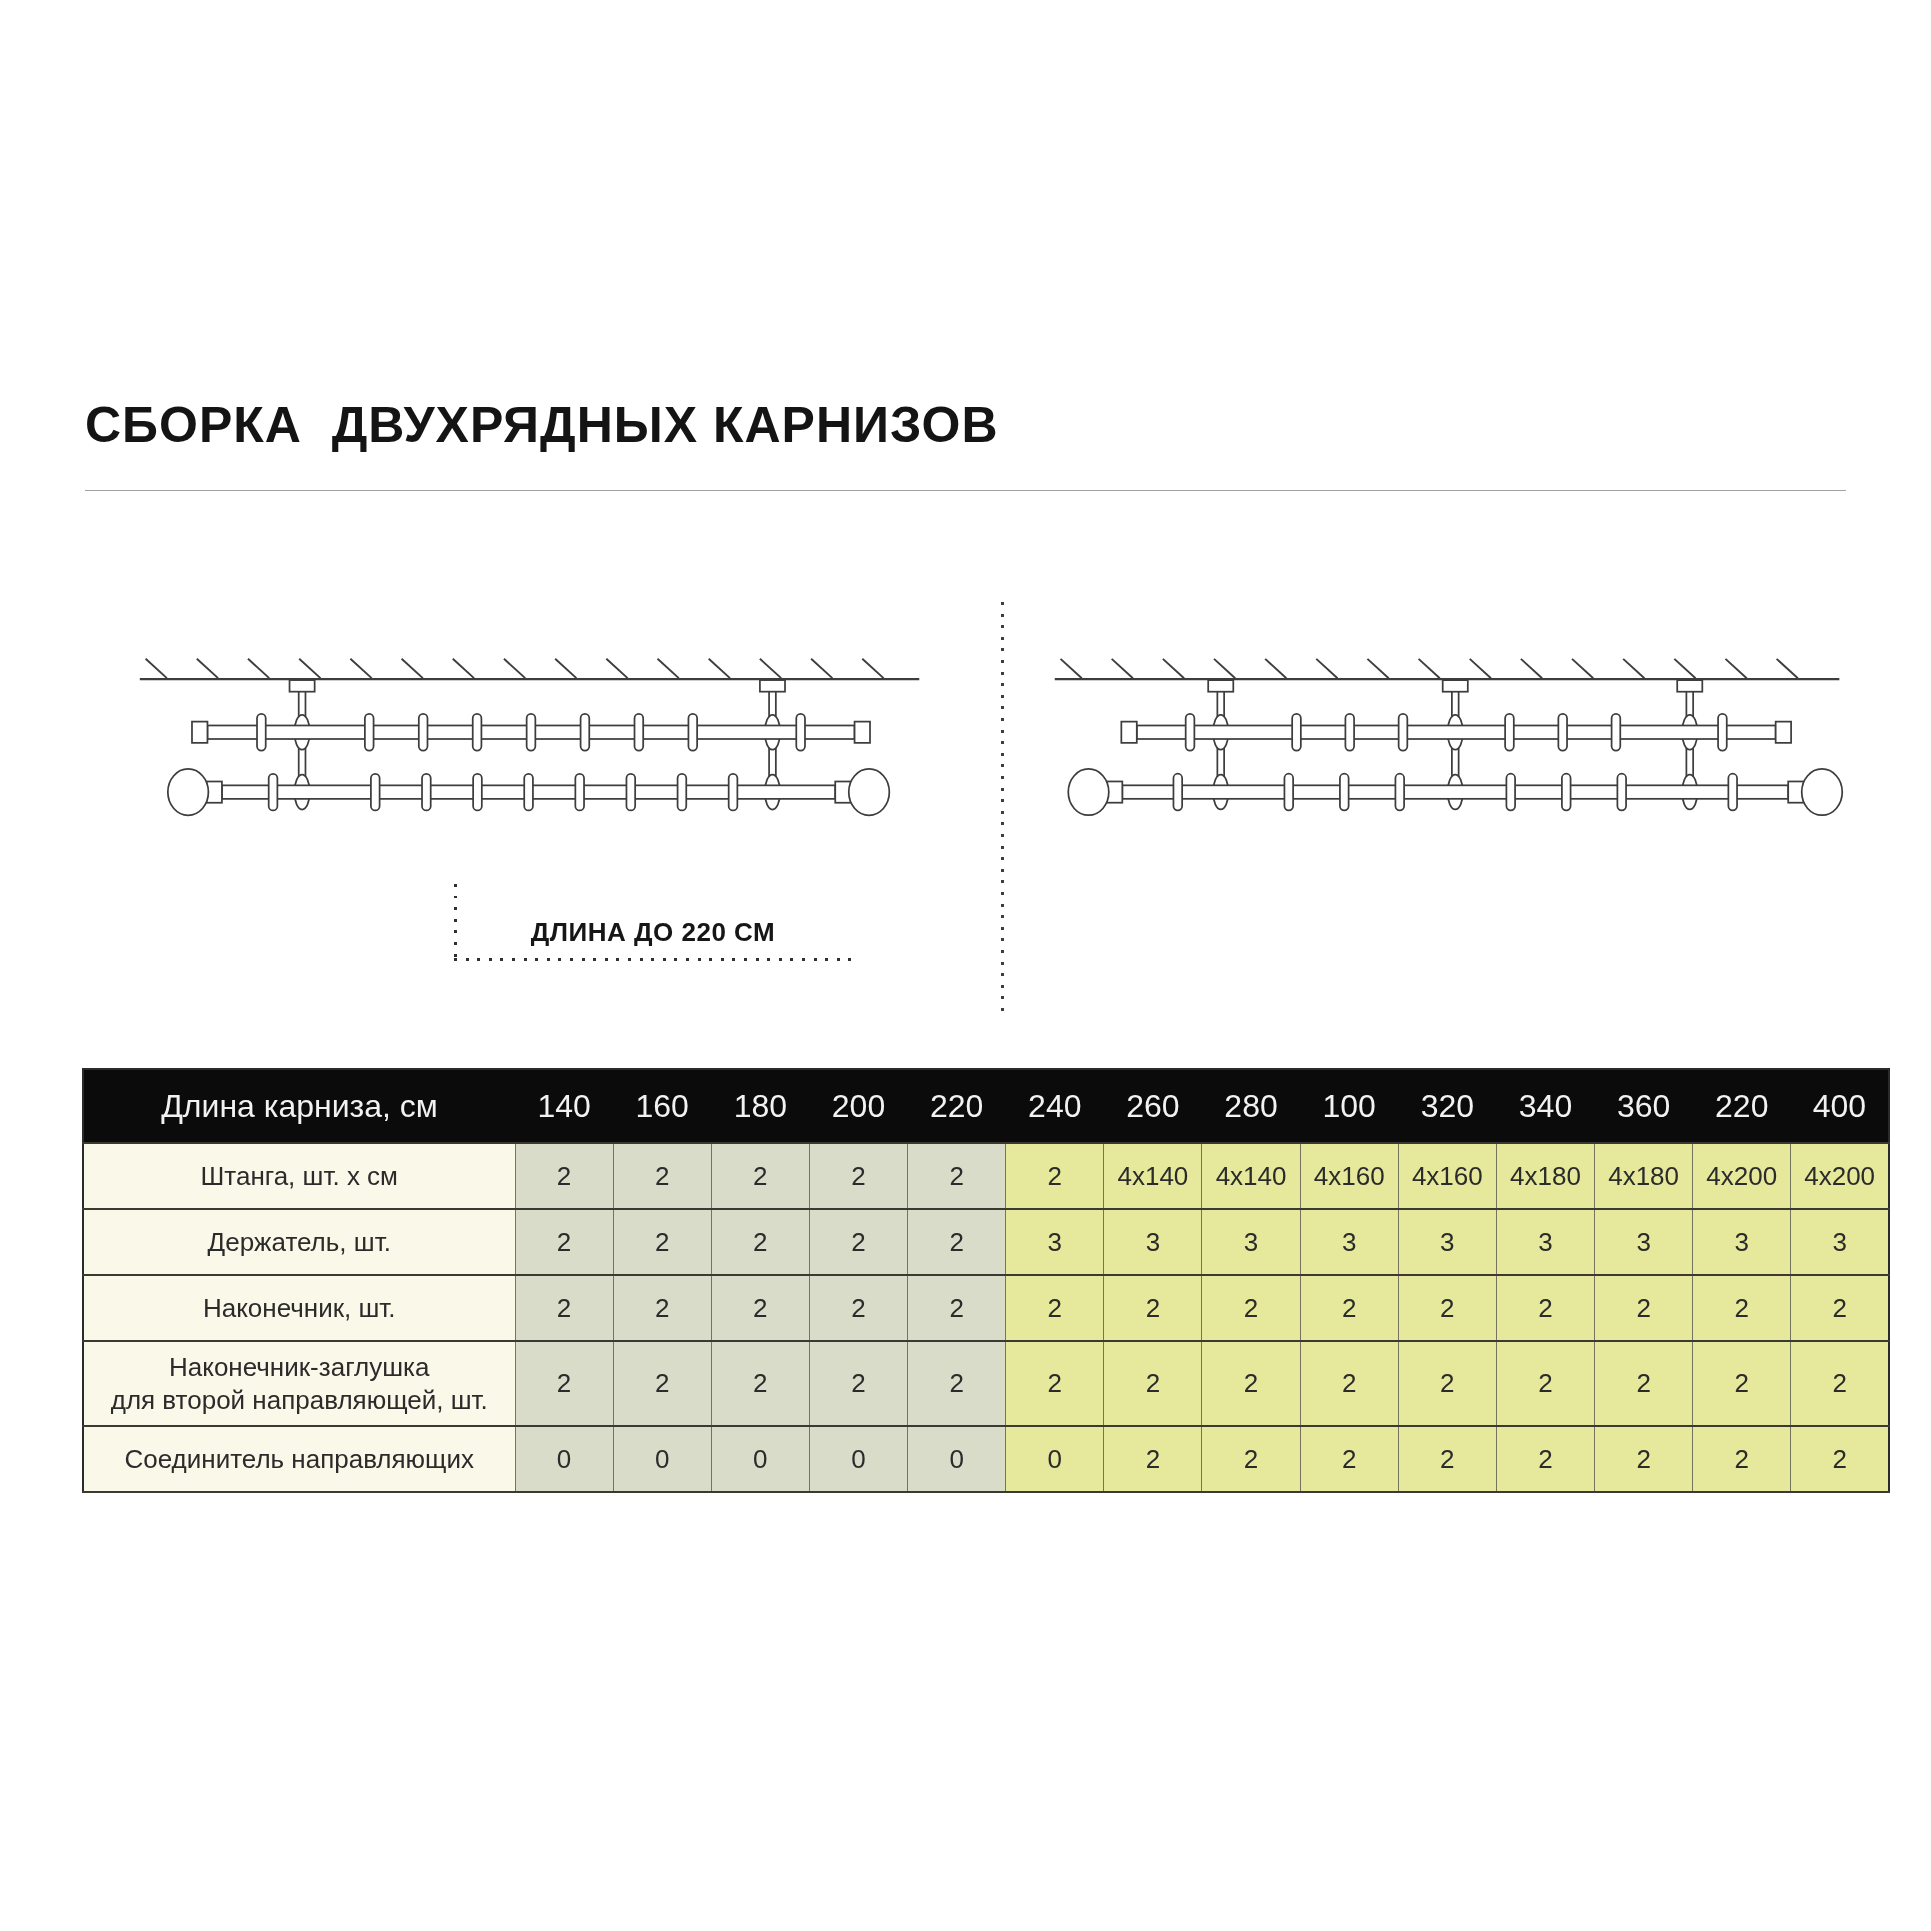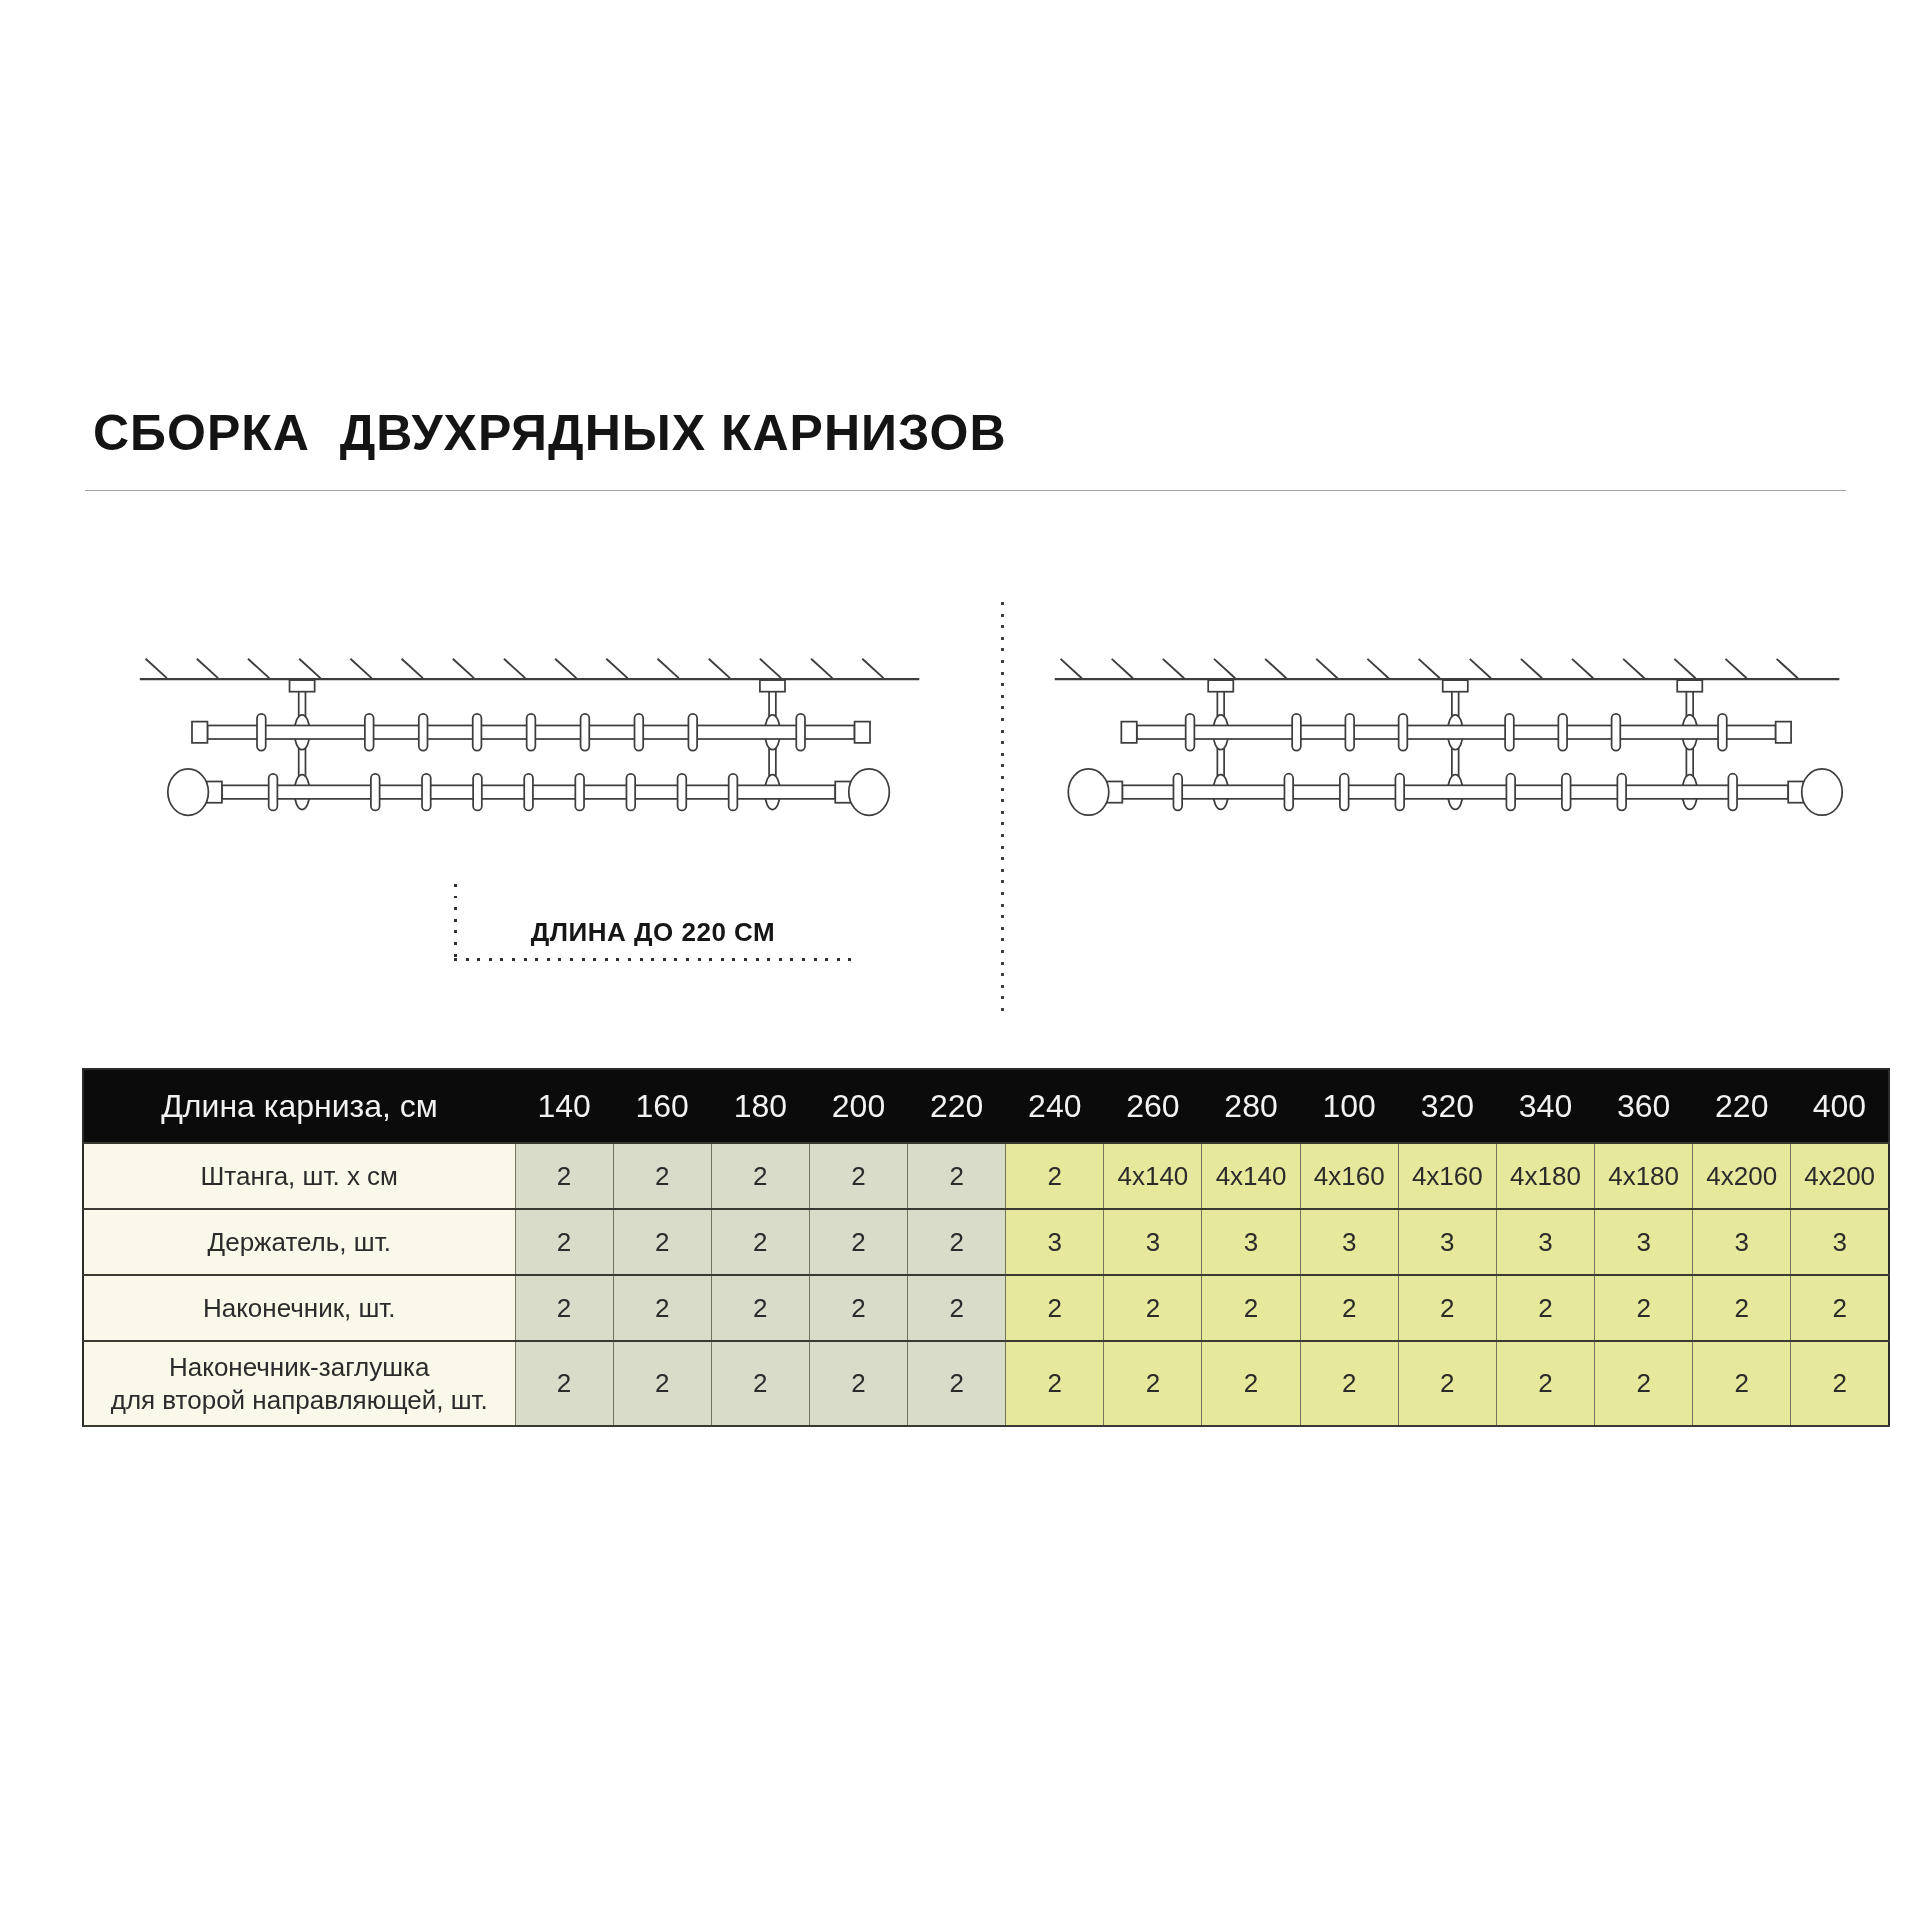--- a/index.html
+++ b/index.html
@@ -1,21 +1,21 @@
 <!DOCTYPE html>
 <html><head>
 <meta charset="utf-8">
 <style>
   html,body{margin:0;padding:0;background:#ffffff;}
   .page{
     position:relative; width:1931px; height:1931px; background:#ffffff;
     font-family:"Liberation Sans", sans-serif; overflow:hidden;
   }
   .title{
-    position:absolute; left:85px; top:396px; margin:8px;
+    position:absolute; left:85px; top:396px; margin:0;
     font-size:50px; font-weight:800; letter-spacing:1px; color:#141414;
     white-space:pre;
   }
   .title-rule{
     position:absolute; left:85px; top:490px; width:1761px; height:0;
     border-top:1.9px solid #a2a2a2;
   }
   .separator{
     position:absolute; left:1001px; top:602px; width:2.9px; height:417px;
     background:repeating-linear-gradient(to bottom,#3d3d3d 0 2.9px,transparent 2.9px 11.6px);
@@ -282,17 +282,34 @@
           <td class="g2">2</td>
           <td class="g2">2</td>
           <td class="g2">2</td>
           <td class="g2">2</td>
           <td class="g2">2</td>
           <td class="g2">2</td>
           <td class="g2">2</td>
           <td class="g2">2</td>
           <td class="g2">2</td>
         </tr>
+        <tr>
+          <td class="lbl">Соединитель направляющих</td>
+          <td class="g1">0</td>
+          <td class="g1">0</td>
+          <td class="g1">0</td>
+          <td class="g1">0</td>
+          <td class="g1">0</td>
+          <td class="g2">0</td>
+          <td class="g2">2</td>
+          <td class="g2">2</td>
+          <td class="g2">2</td>
+          <td class="g2">2</td>
+          <td class="g2">2</td>
+          <td class="g2">2</td>
+          <td class="g2">2</td>
+          <td class="g2">2</td>
+        </tr>
       </tbody>
   </table>
 
 </div>
 
 
 </body></html>

